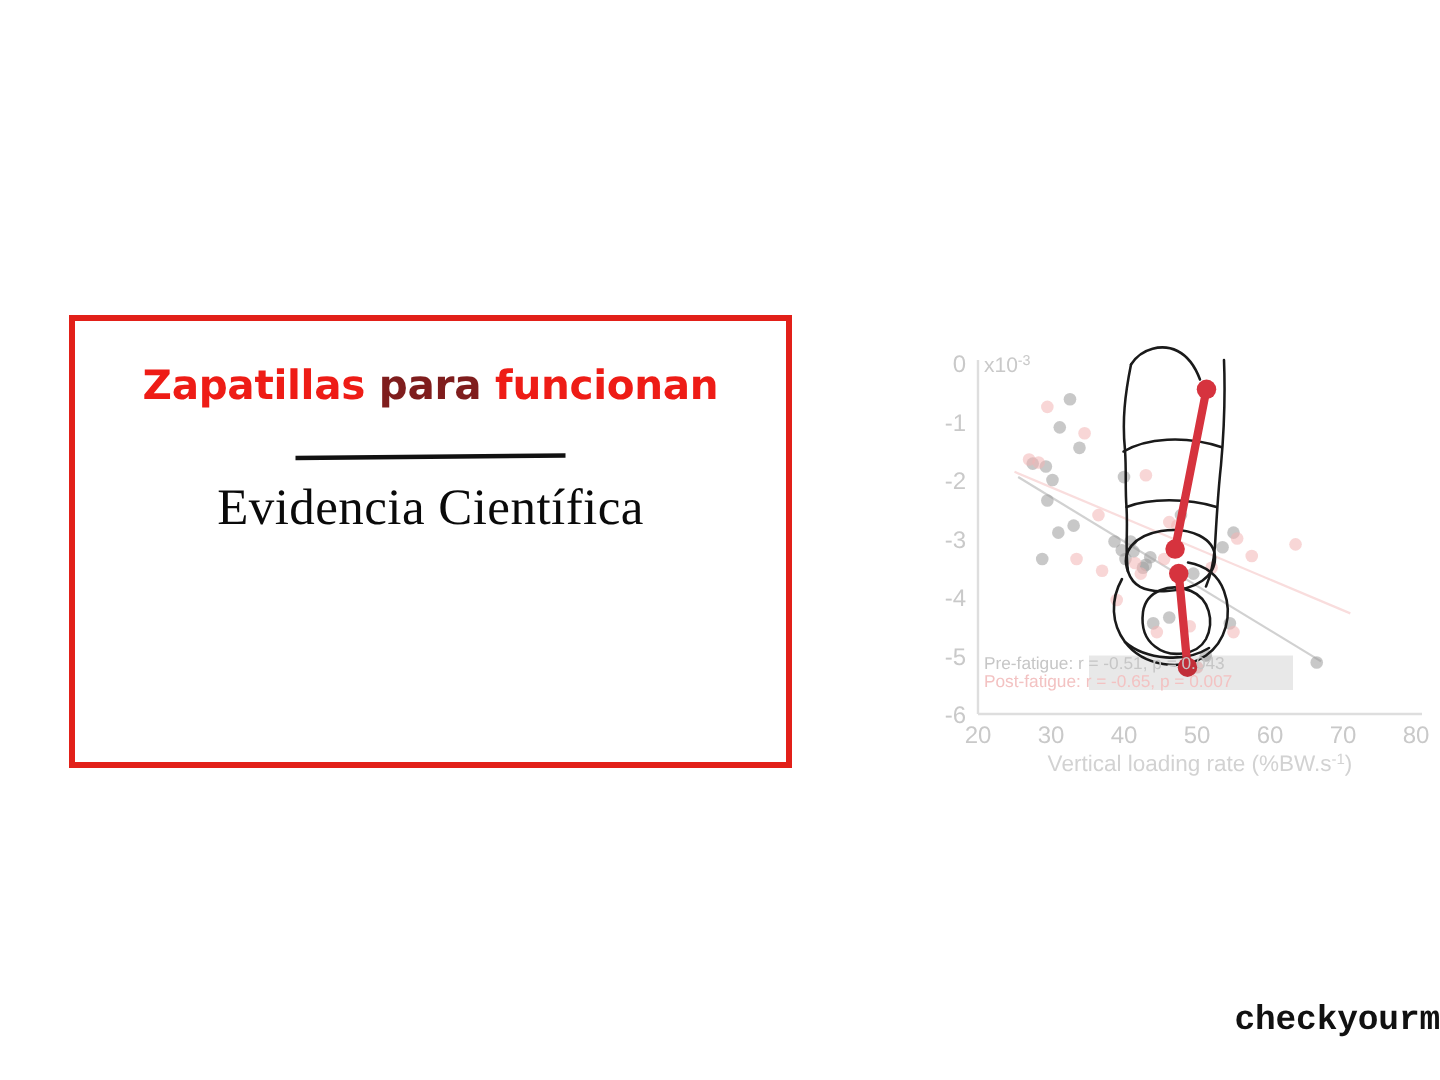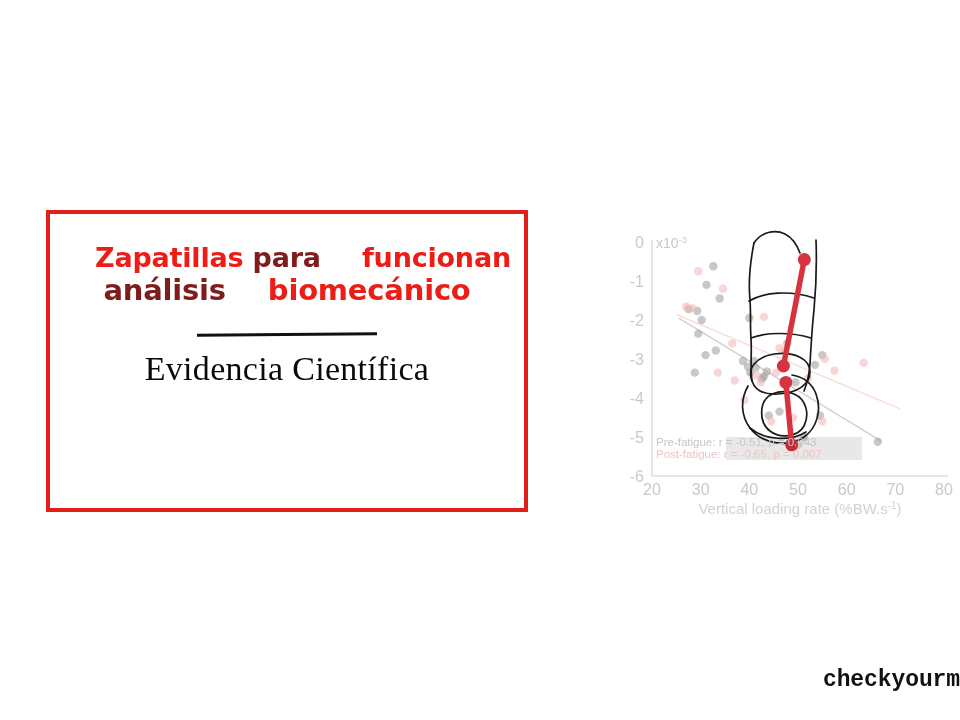--- a/index.html
+++ b/index.html
@@ -37,21 +37,21 @@
     font-weight: bold;
     letter-spacing: -0.2px;
     text-align: center;
     line-height: 1.06;
     color: #111111;
   }
   #headline-1 { font-size: 27px; margin: 0 0 2px 0; }
   #headline-2 { font-size: 25px; margin: 0 0 16px 0; }
   #headline-3 { font-size: 29px; margin: 0 0 0 0; }
 
-  .red { color: #ee1c16; margin-left: 32px; }
+  .red { color: #ee1c16; }
   .blk { color: #7f1d1d; }
 
   #divider {
     width: 180px;
     height: 3px;
     background: #111111;
     margin: 28px 0 10px 0;
     transform: rotate(-0.5deg);
   }
 
@@ -90,23 +90,20 @@
 </head>
 <body>
 
 <div id="title-card">
 
   <div class="head-line" id="headline-1">
     <span class="red">Zapatillas</span><span> </span><span class="blk">para</span><span> </span><span class="red">funcionan</span>
   </div>
 
 
-  <div class="head-line" id="headline-3">
-    <span class="blk">análisis</span><span> </span><span class="red">biomecánico</span>
-  </div>
 
   <div id="divider"></div>
 
   <div id="subtitle">Evidencia Científica</div>
 </div>
 
 <div id="figure-panel">
   <svg id="chart-svg" width="352" height="305" viewBox="0 0 352 305">
 
     <g id="axes">

